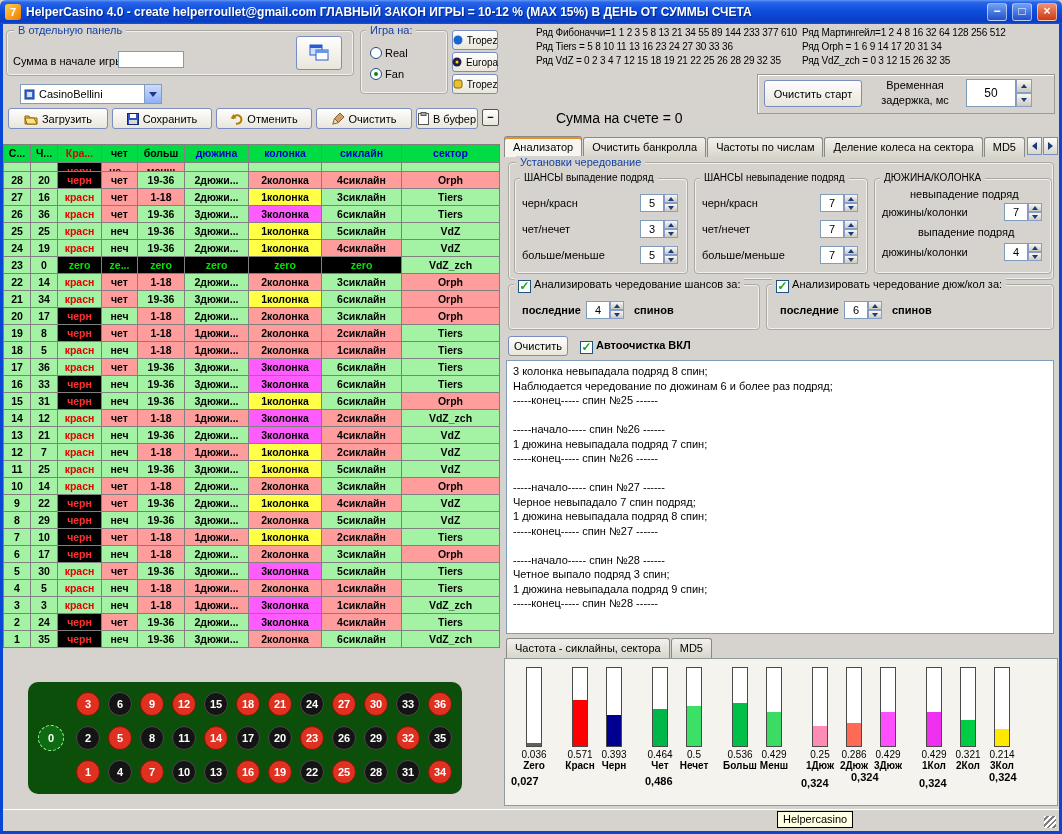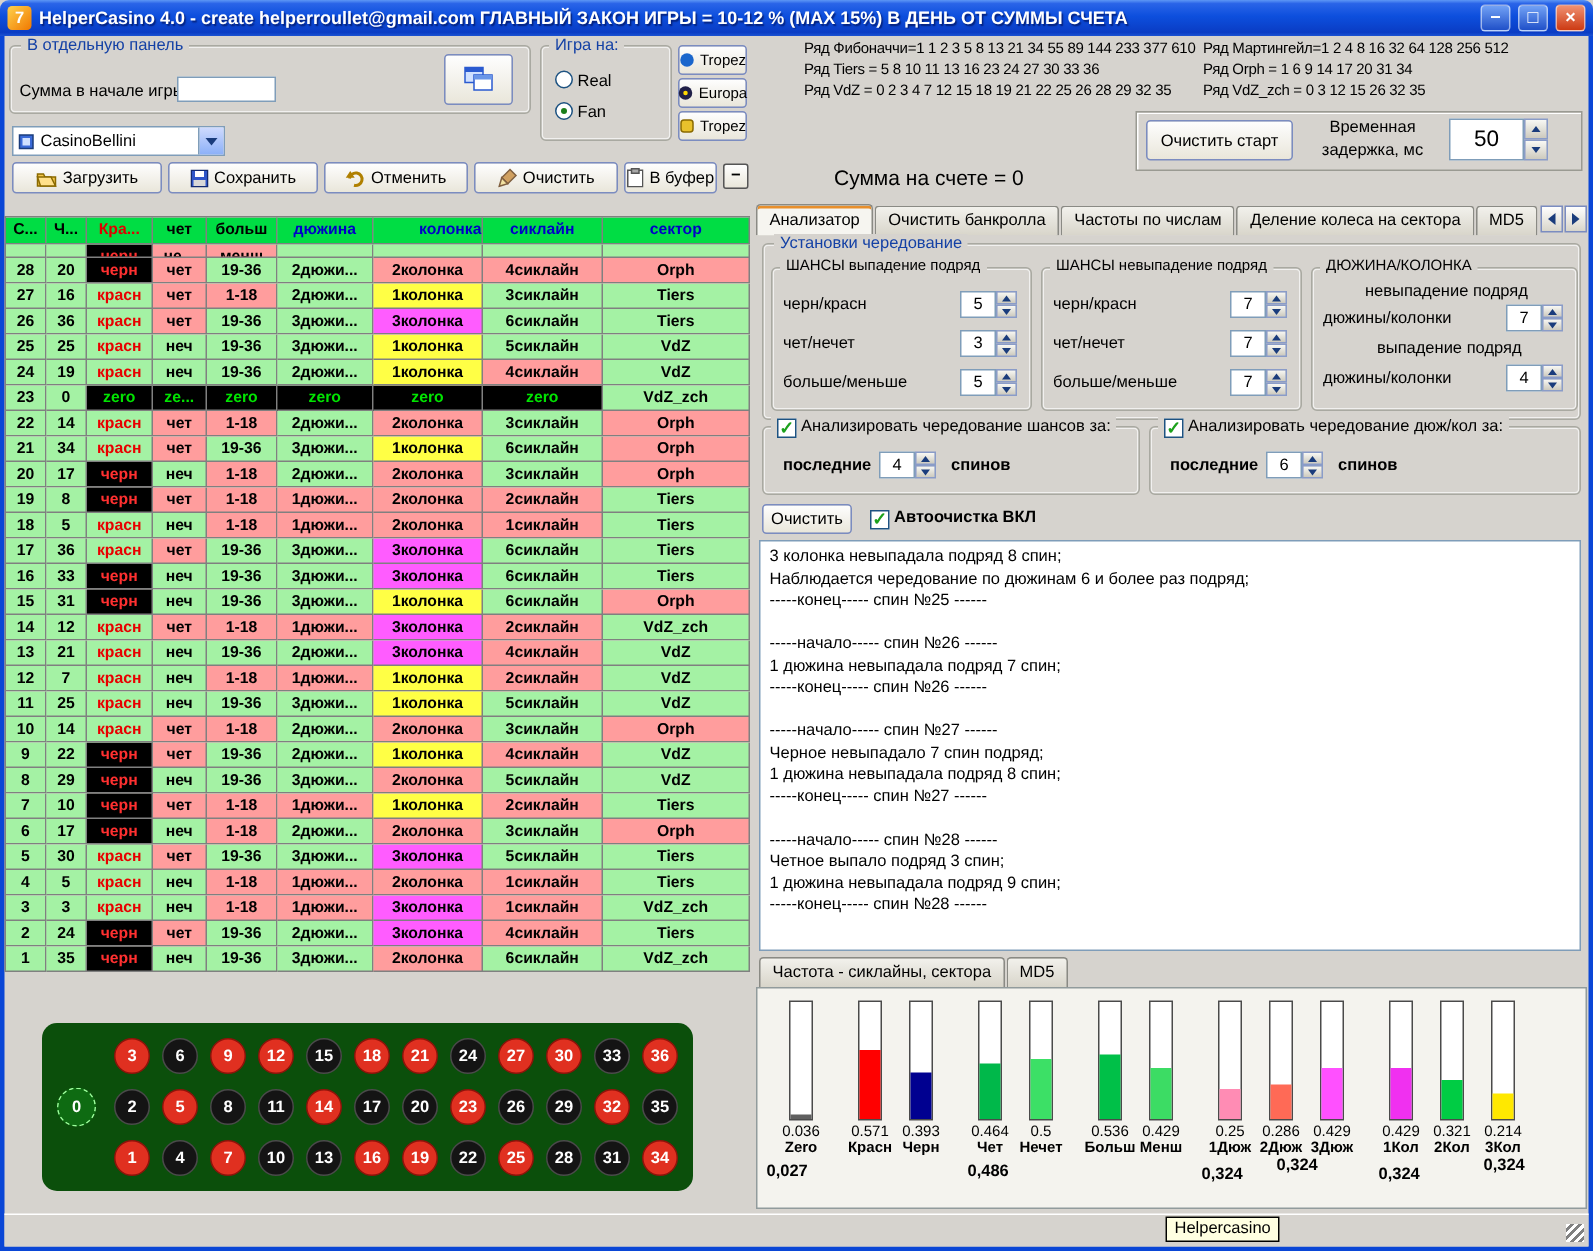--- a/index.html
+++ b/index.html
@@ -41,21 +41,21 @@
   .cb .mark{color:#1ca11c;font-weight:700;font-size:12px;line-height:11px;display:block;text-align:center}
 
   
   .spinner{position:absolute;display:inline-flex;height:18px}
   .sp-val{width:24px;background:#fff;border:1px solid #7f9db9;text-align:center;line-height:16px;font-size:11px}
   .sp-btns{display:flex;flex-direction:column}
   .sp-up,.sp-dn{display:block;width:14px;height:9px;background:linear-gradient(#f8f8f4,#cdcabe);border:1px solid #8a9cc8;position:relative}
   .sp-up::after{content:"";position:absolute;left:3px;top:2px;border-left:3px solid transparent;border-right:3px solid transparent;border-bottom:4px solid #1a3c7c}
   .sp-dn::after{content:"";position:absolute;left:3px;top:2px;border-left:3px solid transparent;border-right:3px solid transparent;border-top:4px solid #1a3c7c}
   .spinner.big{height:28px}
-  .spinner.big .sp-val{width:50px;font-size:15px;line-height:26px}
+  .spinner.big .sp-val{width:50px;font-size:12px;line-height:26px}
   .spinner.big .sp-up,.spinner.big .sp-dn{width:16px;height:14px}
   .spinner.big .sp-up::after,.spinner.big .sp-dn::after{left:4px;top:4px}
 
   
   .tabstrip{position:absolute;display:flex;align-items:flex-end;overflow:hidden;white-space:nowrap}
   .tab{border:1px solid #8a8a84;border-bottom:none;border-radius:3px 3px 0 0;padding:3px 8px 4px;
     background:linear-gradient(#f2f1ec,#d8d5ca);margin-right:1px;flex:none}
   .tab.active{background:#f6f5f0;padding-top:4px;font-weight:400;position:relative;box-shadow:inset 0 2px 0 #e88f2c}
   .tabarrow{position:absolute;width:15px;height:18px;background:linear-gradient(#fefefe,#d8d5ca);border:1px solid #7b8cc0;
     display:flex;align-items:center;justify-content:center}
@@ -171,21 +171,21 @@
   </div>
   <div class="btn" style="left:452px;top:74px;width:46px;height:20px">
     <span>
         <svg width="10" height="10">
           <rect x="1" y="1" width="8" height="8" rx="2" fill="#e8c12c" stroke="#8a6a00"></rect>
         </svg>
       </span>
     <span style="font-size:10px">Tropez</span>
   </div>
 
-  <div class="combo" style="left:8px;top:84px;width:142px;height:20px">
+  <div class="combo" style="left:20px;top:84px;width:142px;height:20px">
     <span>
         <svg width="11" height="11">
           <rect x="1" y="1" width="9" height="9" fill="#3a6ad8" stroke="#1a3c7c"></rect>
           <rect x="3" y="3" width="5" height="5" fill="#cfe0ff"></rect>
         </svg>
       </span>
     <span>CasinoBellini</span>
     <span class="arrowbtn">
         <span class="tridown"></span>
       </span>
@@ -240,21 +240,21 @@
   <div class="flatbtn" style="position:absolute;left:482px;top:109px;width:17px;height:17px;line-height:15px;font-weight:700">−</div>
 
   <div id="results">
       <div class="trow" style="height: 18px;">
         <div class="th " style="width: 27px;">С...</div>
         <div class="th " style="width: 27px;">Ч...</div>
         <div class="th hred" style="width: 44px;">Кра...</div>
         <div class="th " style="width: 36px;">чет</div>
         <div class="th " style="width: 47px;">больш</div>
         <div class="th hblue" style="width: 64px;">дюжина</div>
-        <div class="th hblue" style="width: 73px; text-align: right;">колонка</div>
+        <div class="th hblue" style="width: 73px;">колонка</div>
         <div class="th hblue" style="width: 80px;">сиклайн</div>
         <div class="th hblue" style="width: 98px;">сектор</div>
       </div>
       <div class="trow" style="height: 9px;">
         <div class="td c-g" style="width: 27px;"></div>
         <div class="td c-g" style="width: 27px;"></div>
         <div class="td c-blk" style="width: 44px;">черн</div>
         <div class="td c-p" style="width: 36px;">не...</div>
         <div class="td c-p" style="width: 47px;">менш</div>
         <div class="td c-g" style="width: 64px;"></div>

